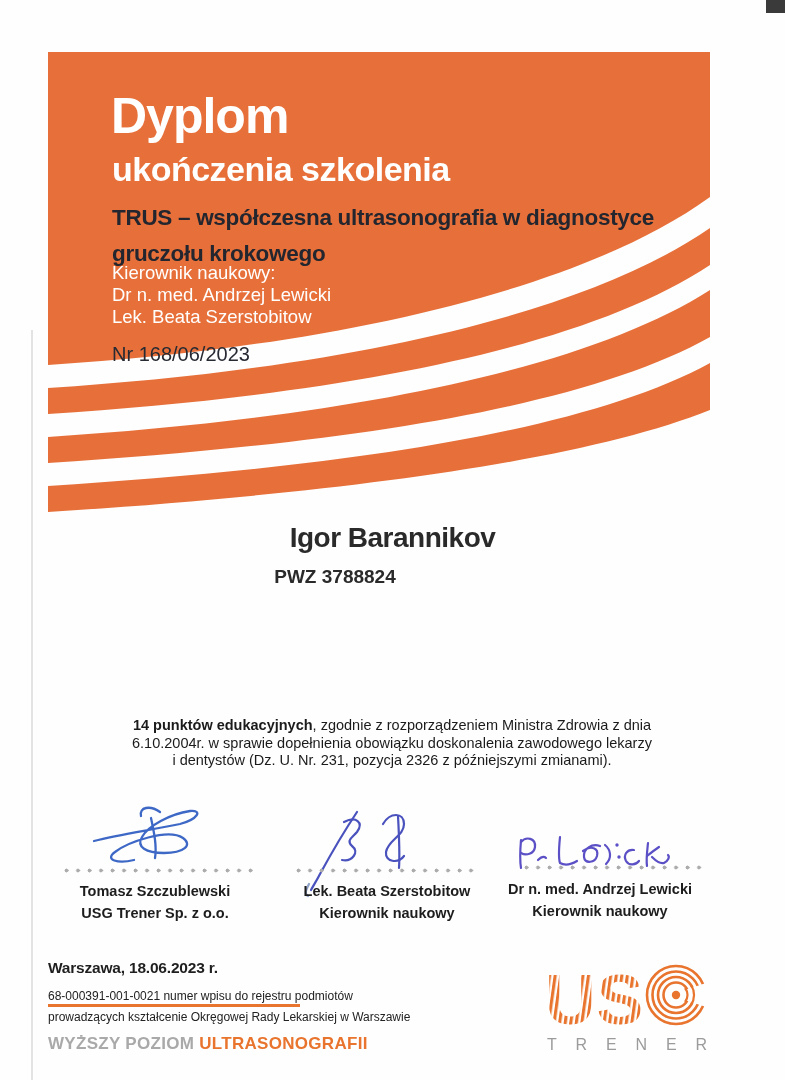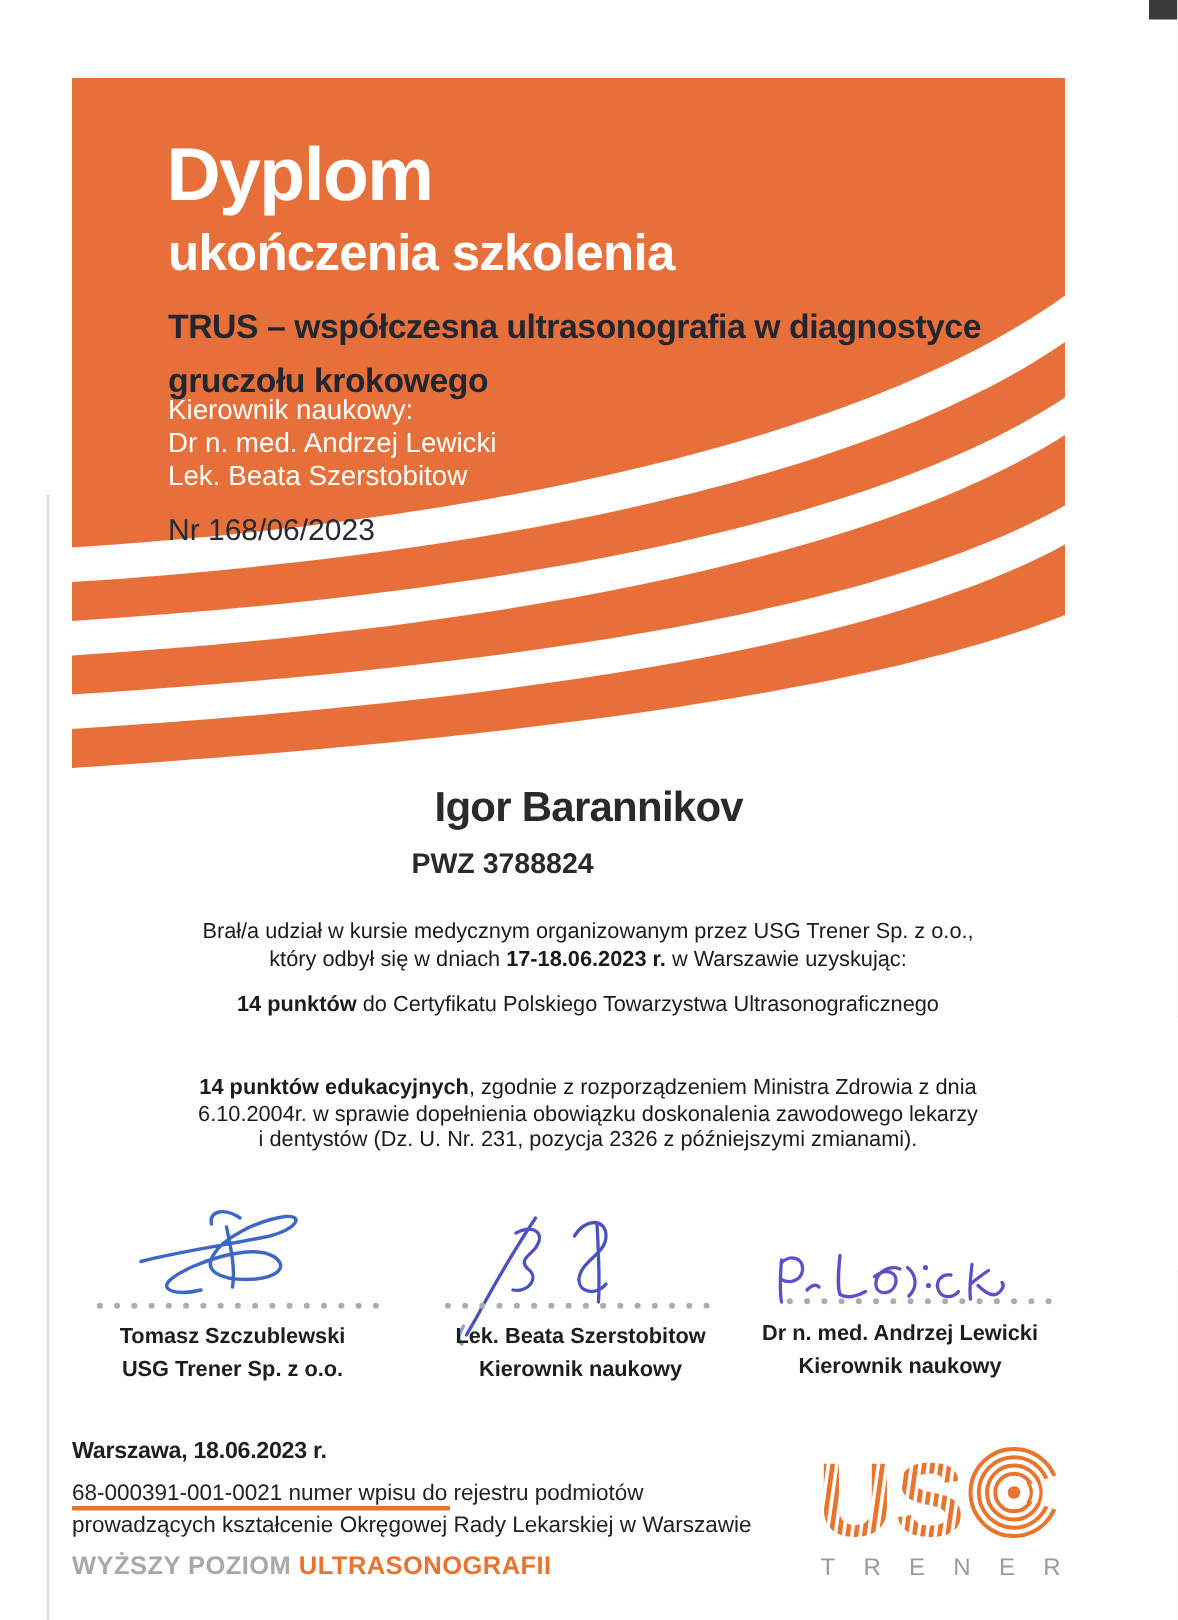--- a/index.html
+++ b/index.html
@@ -28,21 +28,21 @@
 
   
   .dots{position:absolute;height:5px;
     background-image:radial-gradient(circle at 2.5px 2.5px,#acacac 1.9px,rgba(0,0,0,0) 2.1px);
     background-size:11.5px 5px;background-repeat:repeat-x;}
   .sig-label{position:absolute;width:200px;text-align:center;font-size:14.5px;font-weight:700;
     color:#1d1d1d;line-height:22px;}
 
   
   .t-date{font-size:15.5px;font-weight:700;color:#1f1f1f;letter-spacing:-0.2px;}
-  .t-reg{font-size:15px;color:#222222;line-height:16.5px;}
+  .t-reg{font-size:12px;color:#222222;line-height:16.5px;}
   .reg-rule{position:absolute;height:2.5px;background:#e8742e;}
   .t-tag{font-size:17px;font-weight:700;letter-spacing:0.3px;}
   .tag-gray{color:#a9a9a9;}
   .tag-orange{color:#e8742e;}
 
   .corner-mark{position:absolute;background:#3a3a3a;}
   .scan-line{position:absolute;width:2px;background:#dcdcdc;opacity:0.8;}
 </style>
 </head>
 <body>
@@ -65,28 +65,21 @@
   <div class="abs t-kier" style="left:112px;top:262px">
     <div>Kierownik naukowy:</div>
     <div>Dr n. med. Andrzej Lewicki</div>
     <div>Lek. Beata Szerstobitow</div>
   </div>
   <div class="abs t-nr" style="left:112px;top:343px">Nr 168/06/2023</div>
 
   <div class="abs t-name" style="left:0;top:522px">Igor Barannikov</div>
   <div class="abs t-pwz" style="left:0;top:566px">PWZ 3788824</div>
 
-  <div class="abs t-body" style="top:612px">
-    <span>Brał/a udział w kursie medycznym organizowanym przez USG Trener Sp. z o.o.,</span><br>
-    <span>który odbył się w dniach </span><b>17-18.06.2023 r.</b><span> w Warszawie uzyskując:</span>
-  </div>
 
-  <div class="abs t-body" style="top:661px">
-    <b>14 punktów</b><span> do Certyfikatu Polskiego Towarzystwa Ultrasonograficznego</span>
-  </div>
 
 
   <div class="abs t-body" style="top:717px;line-height:17.5px">
     <b>14 punktów edukacyjnych</b><span>, zgodnie z rozporządzeniem Ministra Zdrowia z dnia</span><br>
     <span>6.10.2004r. w sprawie dopełnienia obowiązku doskonalenia zawodowego lekarzy</span><br>
     <span>i dentystów (Dz. U. Nr. 231, pozycja 2326 z późniejszymi zmianami).</span>
   </div>
 
   <svg class="abs" style="left:0;top:0" width="785" height="910" viewBox="0 0 785 910">
     <g fill="none" stroke="#3E68C6" stroke-width="2.3" stroke-linecap="round">

